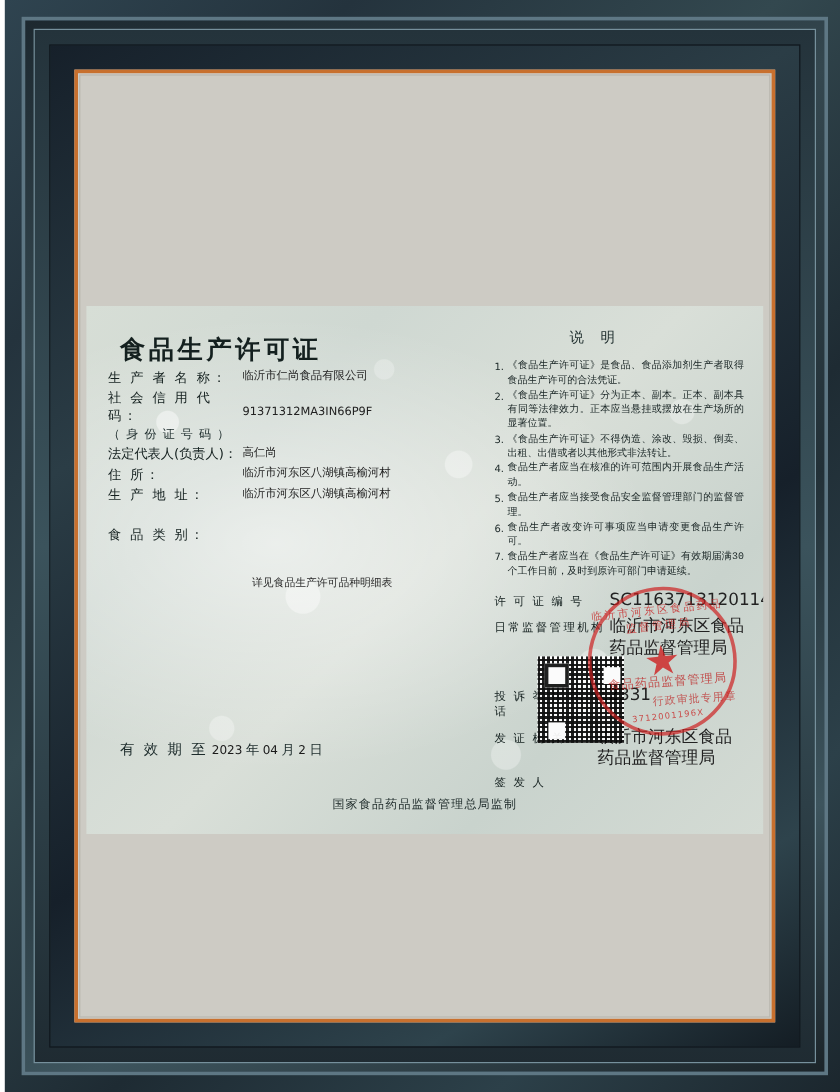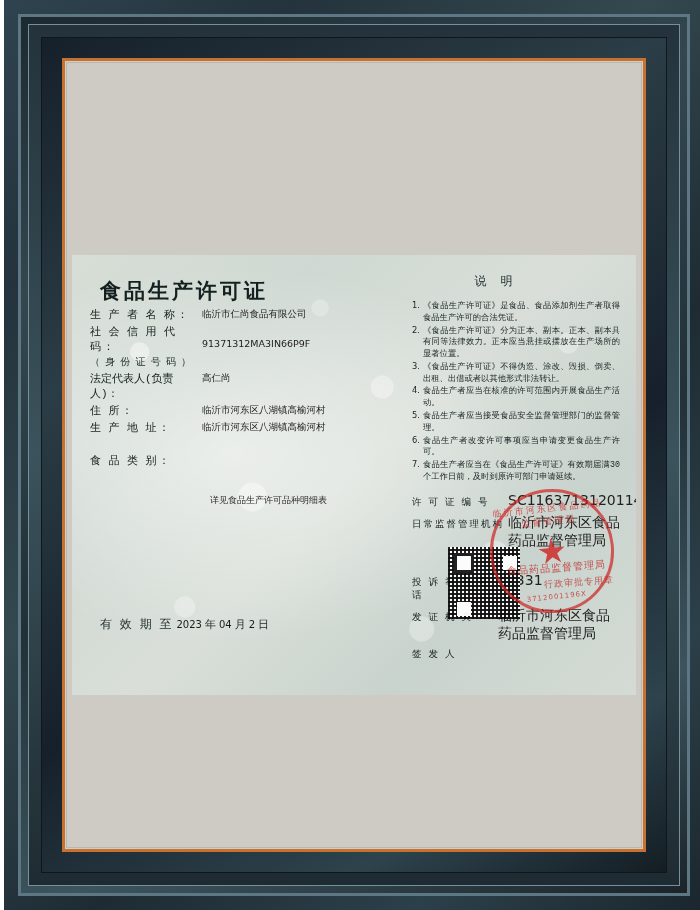--- a/index.html
+++ b/index.html
@@ -124,21 +124,21 @@
     align-items: flex-start;
     margin-top: 2px;
     font-size: 11px;
   }
   .field-label {
     width: 112px;
     flex: none;
     letter-spacing: 2px;
     color: #14201f;
   }
-  .field-label.tight { letter-spacing: 0px; font-family: Liberation Mono, monospace; }
+  .field-label.tight { letter-spacing: 0px; }
   .field-value {
     font-size: 9.5px;
     color: #222;
     padding-top: 1px;
     line-height: 1.35;
   }
   .field-sub {
     font-size: 10px;
     letter-spacing: 1px;
     margin-top: 1px;
@@ -214,20 +214,21 @@
   }
   .rf-row {
     display: flex;
     align-items: baseline;
     margin-bottom: 5px;
   }
   .rf-label {
     flex: none;
     letter-spacing: 2px;
     color: #14201f;
+    font-family: Liberation Serif, serif;
   }
   .rf-label.w1 { width: 96px; }
   .rf-label.w2 { width: 86px; }
   .rf-value {
     font-size: 14px;
     color: #222;
   }
 
   
   .barcode {
@@ -355,20 +356,21 @@
       <div class="valid-row">
         <span>有 效 期 至</span>
         <span class="v-year">2023</span>
         <span class="u">年</span>
         <span class="v-month">04</span>
         <span class="u">月</span>
         <span class="v-day">2</span>
         <span class="u">日</span>
       </div>
 
+      <div class="bottom-org">国家食品药品监督管理总局监制</div>
 
       <div class="right-col">
         <div class="notes-title">说 明</div>
         <ul class="notes-list">
           <li>
               <span class="num">1.</span>
               <span class="txt">《食品生产许可证》是食品、食品添加剂生产者取得食品生产许可的合法凭证。</span>
             </li>
           <li>
               <span class="num">2.</span>

